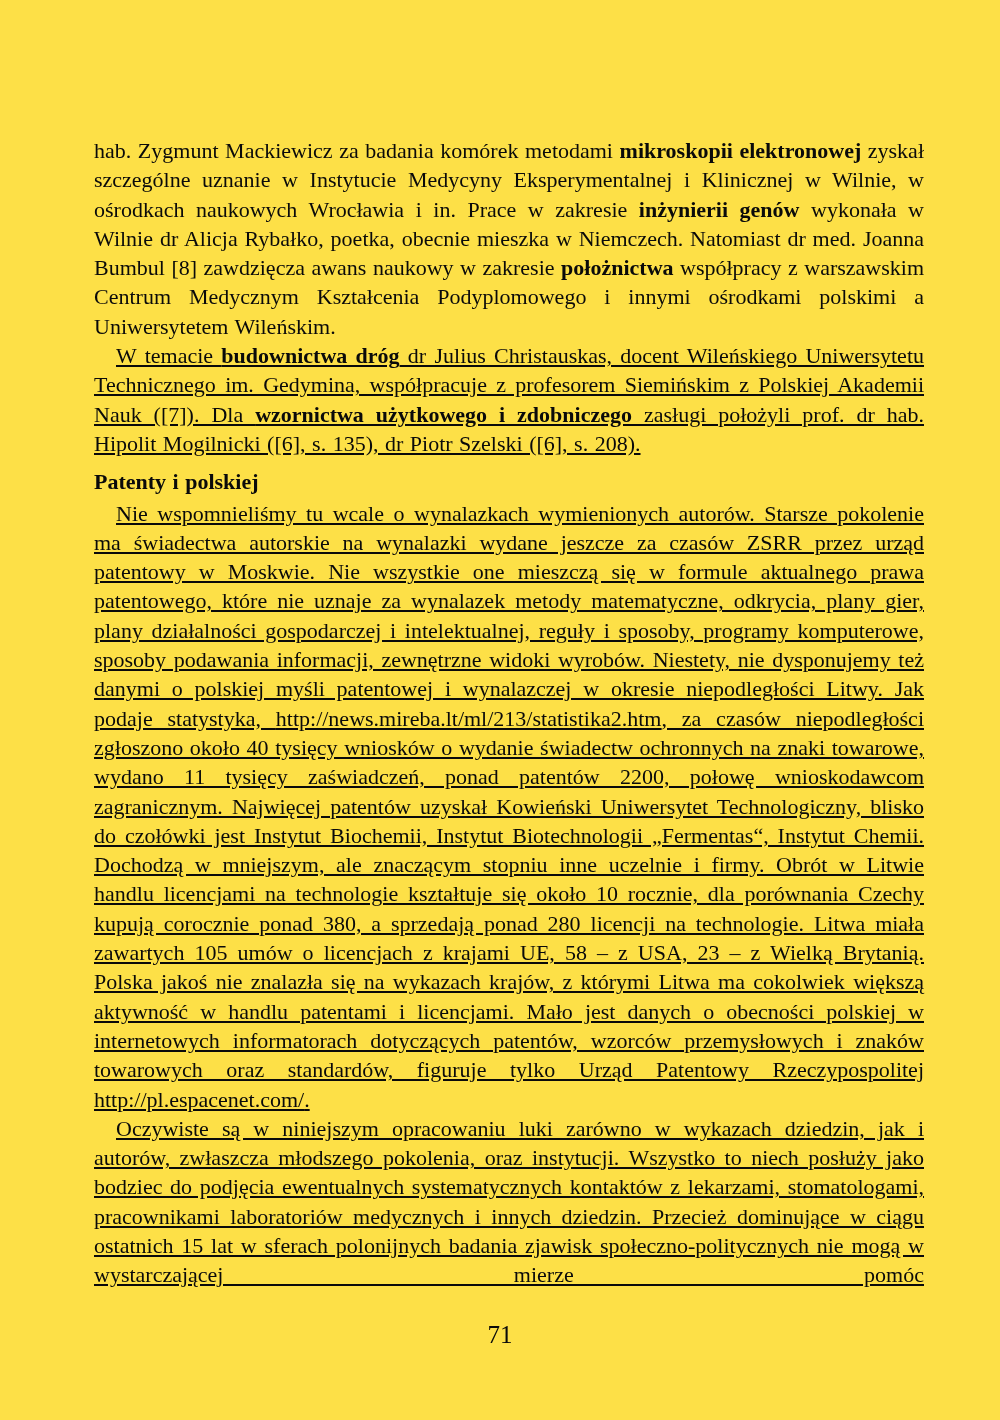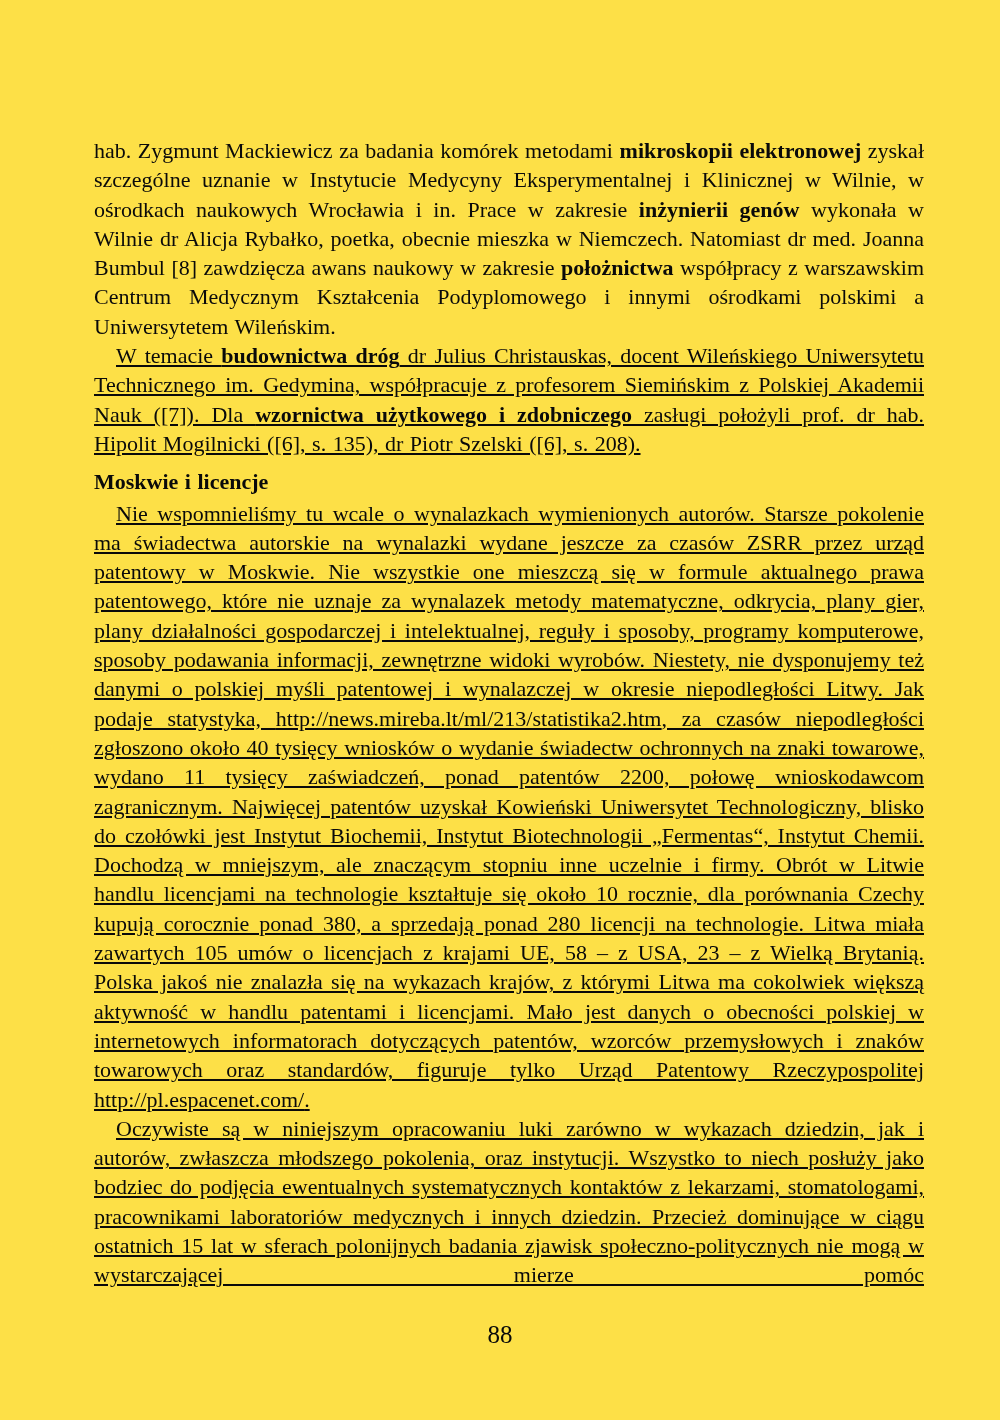--- a/index.html
+++ b/index.html
@@ -64,18 +64,18 @@
     color: #0a0a0a;
   }
 </style>
 </head>
 <body>
 
 <div class="page">
   <div class="text-block">
       <p class="doc-paragraph"><span>hab. Zygmunt Mackiewicz za badania komórek metodami </span><strong>mikroskopii elektronowej</strong><span> zyskał szczególne uznanie w Instytucie Medycyny Eksperymentalnej i Klinicznej w Wilnie, w ośrodkach naukowych Wrocławia i in. Prace w zakresie </span><strong>inżynierii genów</strong><span> wykonała w Wilnie dr Alicja Rybałko, poetka, obecnie mieszka w Niemczech. Natomiast dr med. Joanna Bumbul [8] zawdzięcza awans naukowy w zakresie </span><strong>położnictwa</strong><span> współpracy z warszawskim Centrum Medycznym Kształcenia Podyplomowego i innymi ośrodkami polskimi a Uniwersytetem Wileńskim.</span></p>
       <p class="doc-paragraph indent"><span>W temacie </span><strong>budownictwa dróg</strong><span> dr Julius Christauskas, docent Wileńskiego Uniwersytetu Technicznego im. Gedymina, współpracuje z profesorem Siemińskim z Polskiej Akademii Nauk ([7]). Dla </span><strong>wzornictwa użytkowego i zdobniczego</strong><span> zasługi położyli prof. dr hab. Hipolit Mogilnicki ([6], s. 135), dr Piotr Szelski ([6], s. 208).</span></p>
-      <h2 class="section-heading">Moskwie i licencje</h2>
+      <h2 class="section-heading">Patenty i polskiej</h2>
       <p class="doc-paragraph indent"><span>Nie wspomnieliśmy tu wcale o wynalazkach wymienionych autorów. Starsze pokolenie ma świadectwa autorskie na wynalazki wydane jeszcze za czasów ZSRR przez urząd patentowy w Moskwie. Nie wszystkie one mieszczą się w formule aktualnego prawa patentowego, które nie uznaje za wynalazek metody matematyczne, odkrycia, plany gier, plany działalności gospodarczej i intelektualnej, reguły i sposoby, programy komputerowe, sposoby podawania informacji, zewnętrzne widoki wyrobów. Niestety, nie dysponujemy też danymi o polskiej myśli patentowej i wynalazczej w okresie niepodległości Litwy. Jak podaje statystyka, </span><span class="link">http://news.mireba.lt/ml/213/statistika2.htm</span><span>, za czasów niepodległości zgłoszono około 40 tysięcy wniosków o wydanie świadectw ochronnych na znaki towarowe, wydano 11 tysięcy zaświadczeń, ponad patentów 2200, połowę wnioskodawcom zagranicznym. Najwięcej patentów uzyskał Kowieński Uniwersytet Technologiczny, blisko do czołówki jest Instytut Biochemii, Instytut Biotechnologii „Fermentas“, Instytut Chemii.  Dochodzą w mniejszym, ale znaczącym stopniu inne uczelnie i firmy. Obrót w Litwie handlu licencjami na technologie kształtuje się około 10 rocznie, dla porównania Czechy kupują corocznie ponad 380, a sprzedają ponad 280 licencji na technologie. Litwa miała zawartych 105 umów o licencjach z krajami UE, 58 – z USA, 23 – z Wielką Brytanią.  Polska jakoś nie znalazła się na wykazach krajów, z którymi Litwa ma cokolwiek większą aktywność w handlu patentami i licencjami. Mało jest danych o obecności polskiej w internetowych informatorach dotyczących patentów, wzorców przemysłowych i znaków towarowych oraz standardów, figuruje tylko Urząd Patentowy Rzeczypospolitej </span><span class="link">http://pl.espacenet.com/</span><span>.</span></p>
       <p class="doc-paragraph indent"><span>Oczywiste są w niniejszym opracowaniu luki zarówno w wykazach dziedzin, jak i autorów, zwłaszcza młodszego pokolenia, oraz instytucji. Wszystko to niech posłuży jako bodziec do podjęcia ewentualnych systematycznych kontaktów z lekarzami, stomatologami, pracownikami laboratoriów medycznych i innych dziedzin. Przecież dominujące w ciągu ostatnich 15 lat w sferach polonijnych badania zjawisk społeczno-politycznych nie mogą w wystarczającej mierze pomóc</span></p>
     </div>
-  <div class="page-number">88</div>
+  <div class="page-number">71</div>
 </div>
 
 </body></html>

